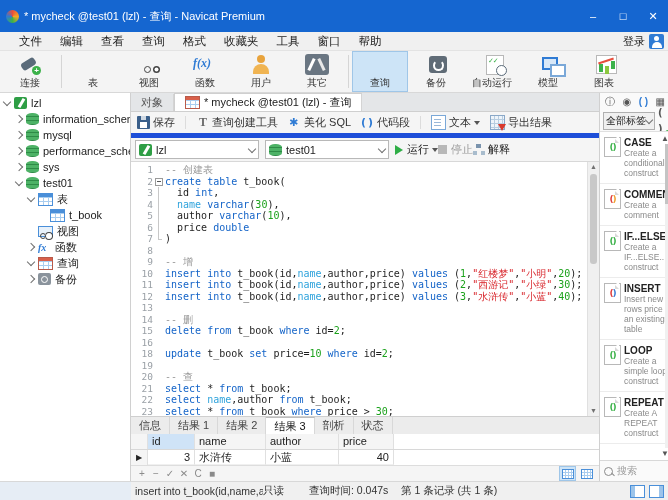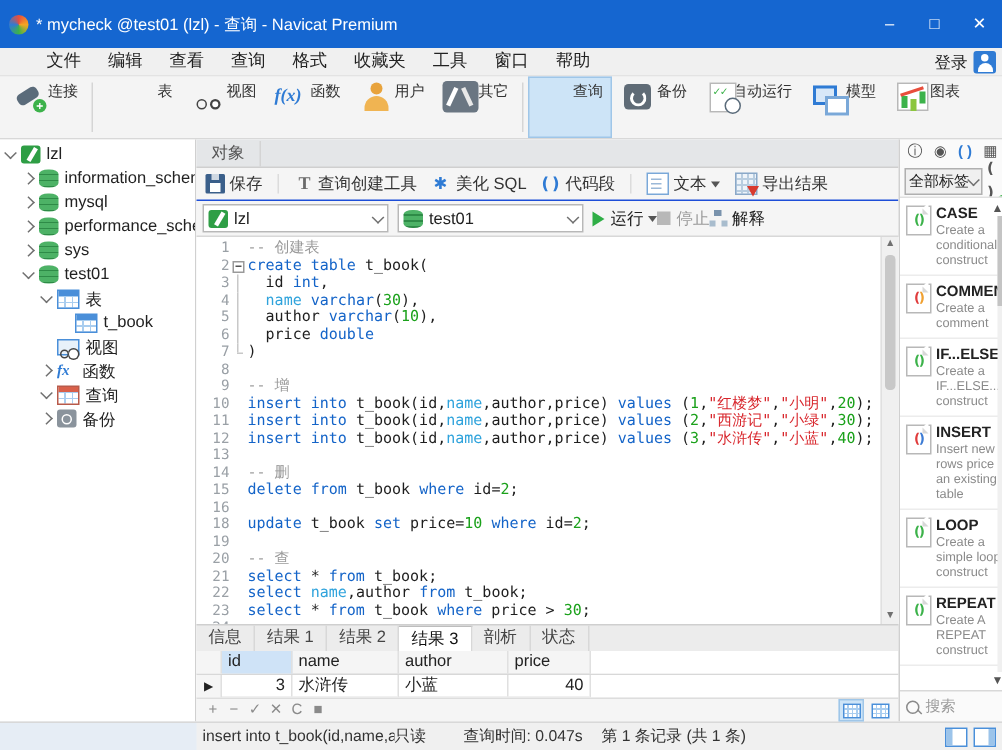--- a/index.html
+++ b/index.html
@@ -7,31 +7,31 @@
   .win{width:668px;height:500px;display:flex;flex-direction:column}
 
   
   .titlebar{height:32px;background:#1566d0;display:flex;align-items:center;color:#fff;flex:none}
   .tb-logo{width:13px;height:13px;border-radius:50%;margin:0 5px 0 6px;background:#f5a623;background:conic-gradient(#e84e3c,#f5a623,#3cb24a,#2f7bd4,#e84e3c);flex:none}
   .tb-title{font-size:11px;white-space:nowrap;overflow:hidden}
   .tb-spacer{flex:1}
   .winbtn{width:30px;height:22px;text-align:center;line-height:22px;font-size:11px;color:#fff}
 
   
-  .menubar{height:18px;background:#f0f0f0;display:flex;align-items:center;padding-left:22px;flex:none;border-bottom:1px solid #e3e3e3}
+  .menubar{height:18px;background:#f0f0f0;display:flex;align-items:center;padding-left:10px;flex:none;border-bottom:1px solid #e3e3e3}
   .menu-item{padding:0 9px;font-size:11.5px;line-height:18px}
   .menu-spacer{flex:1}
   .login-label{font-size:11px;margin-right:4px}
   .avatar{width:15px;height:15px;background:#2f7bd4;border-radius:2px;margin-right:4px;position:relative}
   .avatar::before{content:"";position:absolute;left:5px;top:2px;width:5px;height:5px;border-radius:50%;background:#fff}
   .avatar::after{content:"";position:absolute;left:2.5px;top:8px;width:10px;height:6px;border-radius:5px 5px 0 0;background:#fff}
 
   
   .toolbar{height:41px;background:#f4f4f4;border-bottom:1px solid #d8d8d8;display:flex;align-items:stretch;padding-left:2px;flex:none}
-  .tb-item{min-width:44px;padding:2px 5px 1px;display:flex;flex-direction:row;justify-content:space-between;border:1px solid transparent}
+  .tb-item{min-width:44px;padding:2px 5px 1px;display:flex;flex-direction:column;align-items:center;justify-content:space-between;border:1px solid transparent}
   .tb-item.active{background:#cde4f7;border-color:#9fc6e8}
   .tb-item .lbl{font-size:10px;color:#333;white-space:nowrap}
   .tb-sep{width:1px;background:#d5d5d5;margin:4px 3px}
   .tbi{width:24px;height:21px;position:relative;display:block}
   .tbi-plug::before{content:"";position:absolute;left:3px;top:6px;width:15px;height:8px;background:#5a6b7a;border-radius:3px;transform:rotate(-32deg)}
   .tbi-plug::after{content:"+";position:absolute;right:1px;bottom:0;width:9px;height:9px;background:#3cb24a;color:#fff;border-radius:50%;font:bold 8px/9px "Liberation Sans",sans-serif;text-align:center}
   .tbi-newquery{left:2px;top:1px;width:17px;height:15px;border:1px solid #c24a3a;background:linear-gradient(#d9604a 0 4px,rgba(0,0,0,0) 4px),repeating-linear-gradient(90deg,rgba(0,0,0,0) 0 5px,#e8b0a8 5px 6px),repeating-linear-gradient(rgba(0,0,0,0) 0 4px,#e8b0a8 4px 5px);background-color:#fff}
   .tbi-newquery::after{content:"+";position:absolute;right:-6px;bottom:-4px;width:10px;height:10px;background:#3cb24a;color:#fff;border-radius:50%;font:bold 9px/10px "Liberation Sans",sans-serif;text-align:center}
   .tbi-table{left:2px;top:2px;width:19px;height:16px}
   .tbi-view{left:2px;top:1px;width:19px;height:14px}
@@ -74,21 +74,21 @@
   .ti-query{height:11px;border:1px solid #b85a4a;background:linear-gradient(#d9604a 0 3px,rgba(0,0,0,0) 3px),repeating-linear-gradient(90deg,rgba(0,0,0,0) 0 4px,#a9cdef 4px 5px),repeating-linear-gradient(rgba(0,0,0,0) 0 3px,#a9cdef 3px 4px);background-color:#fff}
   .ti-backup{background:#8a939c;border-radius:2px}
   .ti-backup::before{content:"";position:absolute;left:3px;top:2.5px;width:5px;height:5px;border:1px solid #fff;border-radius:50%}
 
   
   .center{width:468px;display:flex;flex-direction:column;min-width:0;flex:none;background:#fff}
   .tabbar{height:18px;background:#e4e6e8;display:flex;align-items:flex-end;flex:none;border-bottom:1px solid #cfcfcf}
   .tab{height:17px;line-height:17px;padding:0 10px;font-size:11px;color:#555;border-right:1px solid #d4d4d4;display:flex;align-items:center}
   .tab.active{background:#fff;color:#222;border-top:1px solid #cfcfcf;border-left:1px solid #cfcfcf}
   .tab .ti-query{margin-right:4px}
-  .qtoolbar{height:21px;background:#f5f5f5;border-bottom:1px solid #1d4ed8;display:flex;align-items:center;padding-left:6px;flex:none;white-space:nowrap}
+  .qtoolbar{height:21px;background:#f5f5f5;border-bottom:5px solid #1d4ed8;display:flex;align-items:center;padding-left:6px;flex:none;white-space:nowrap}
   .qbtn{display:flex;align-items:center;margin-right:10px;font-size:11px;color:#333}
   .qi{width:13px;height:13px;margin-right:3px;position:relative;flex:none}
   .qi-save{background:#3a5f8a;border-radius:1px}
   .qi-save::before{content:"";position:absolute;left:3px;top:6px;width:7px;height:6px;background:#fff}
   .qi-save::after{content:"";position:absolute;left:4px;top:0;width:5px;height:4px;background:#cfd8e2}
   .qi-builder::before{content:"T";font:bold 12px/13px "Liberation Serif",serif;color:#6a6a6a;position:absolute;left:3px}
   .qi-beautify::before{content:"✱";font:11px/13px "DejaVu Sans",sans-serif;color:#2f7bd4;position:absolute;left:1px}
   .qi-snippet::before{content:"( )";font:bold 11px/13px "DejaVu Sans",sans-serif;color:#2f7bd4;position:absolute;left:0;letter-spacing:-1px}
   .qi-text{background:#fff;border:1px solid #7aa8d8}
   .qi-text::before{content:"";position:absolute;left:2px;top:3px;width:7px;height:1px;background:#9ab8d8;box-shadow:0 3px 0 #9ab8d8,0 6px 0 #9ab8d8}
@@ -331,20 +331,24 @@
           <span class="ti ti-backup"></span>
           <span>备份</span>
         </div>
       </div>
 
     <div class="center">
       <div class="tabbar">
         <div class="tab">
             <span>对象</span>
           </div>
+        <div class="tab active">
+          <span class="ti ti-query"></span>
+          <span>* mycheck @test01 (lzl) - 查询</span>
+        </div>
       </div>
 
       <div class="qtoolbar">
         <span class="qbtn">
             <span class="qi qi-save"></span>
             <span>保存</span>
           </span>
         <span class="qsep"></span>
         <span class="qbtn">
             <span class="qi qi-builder"></span>

